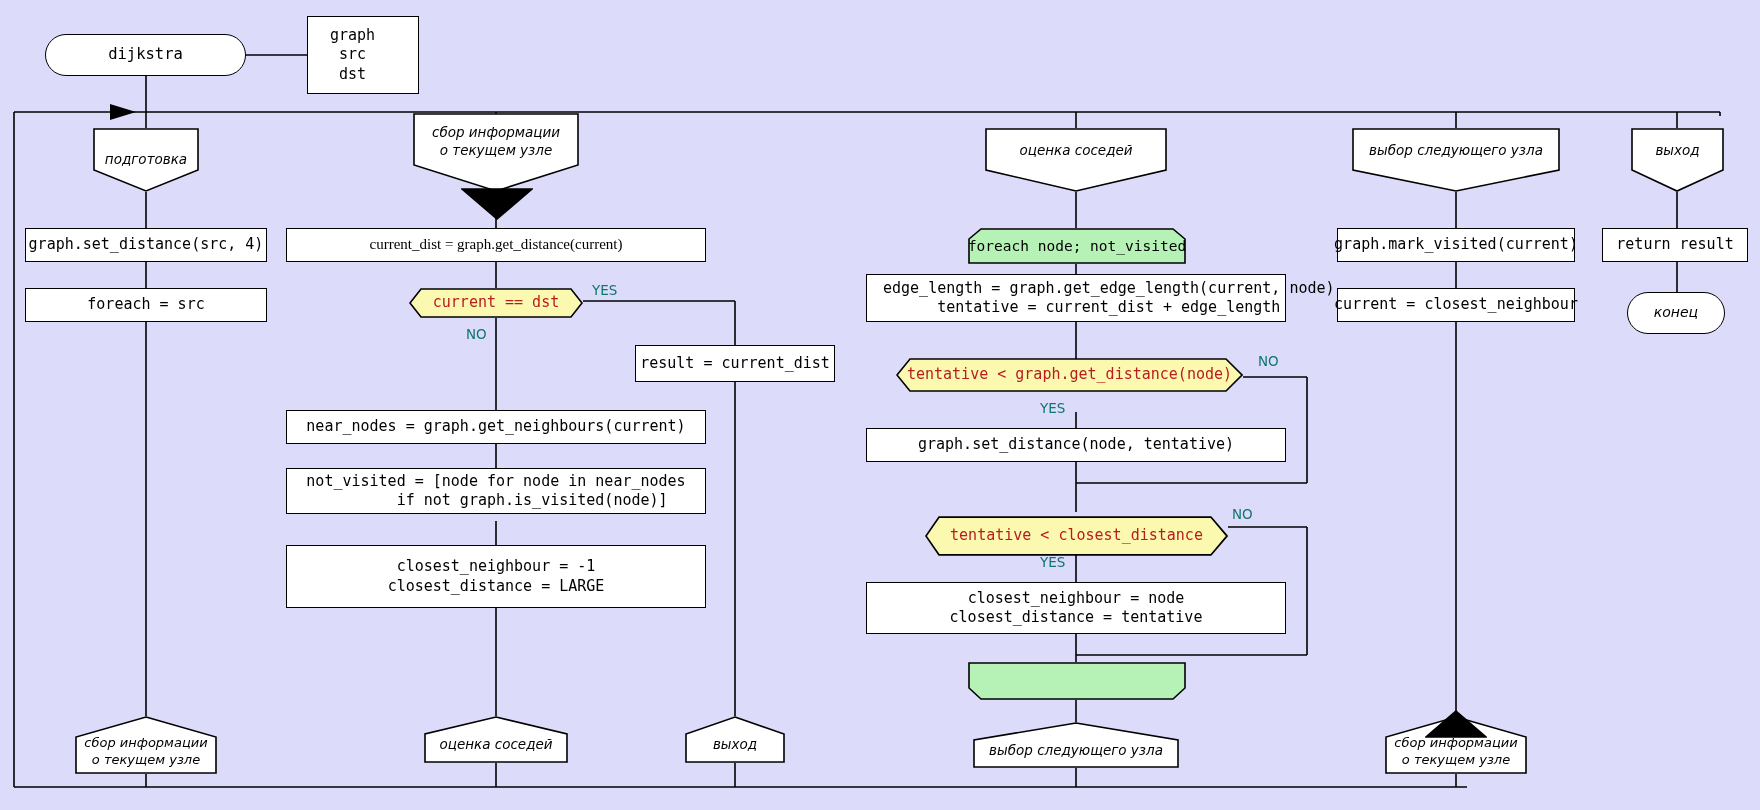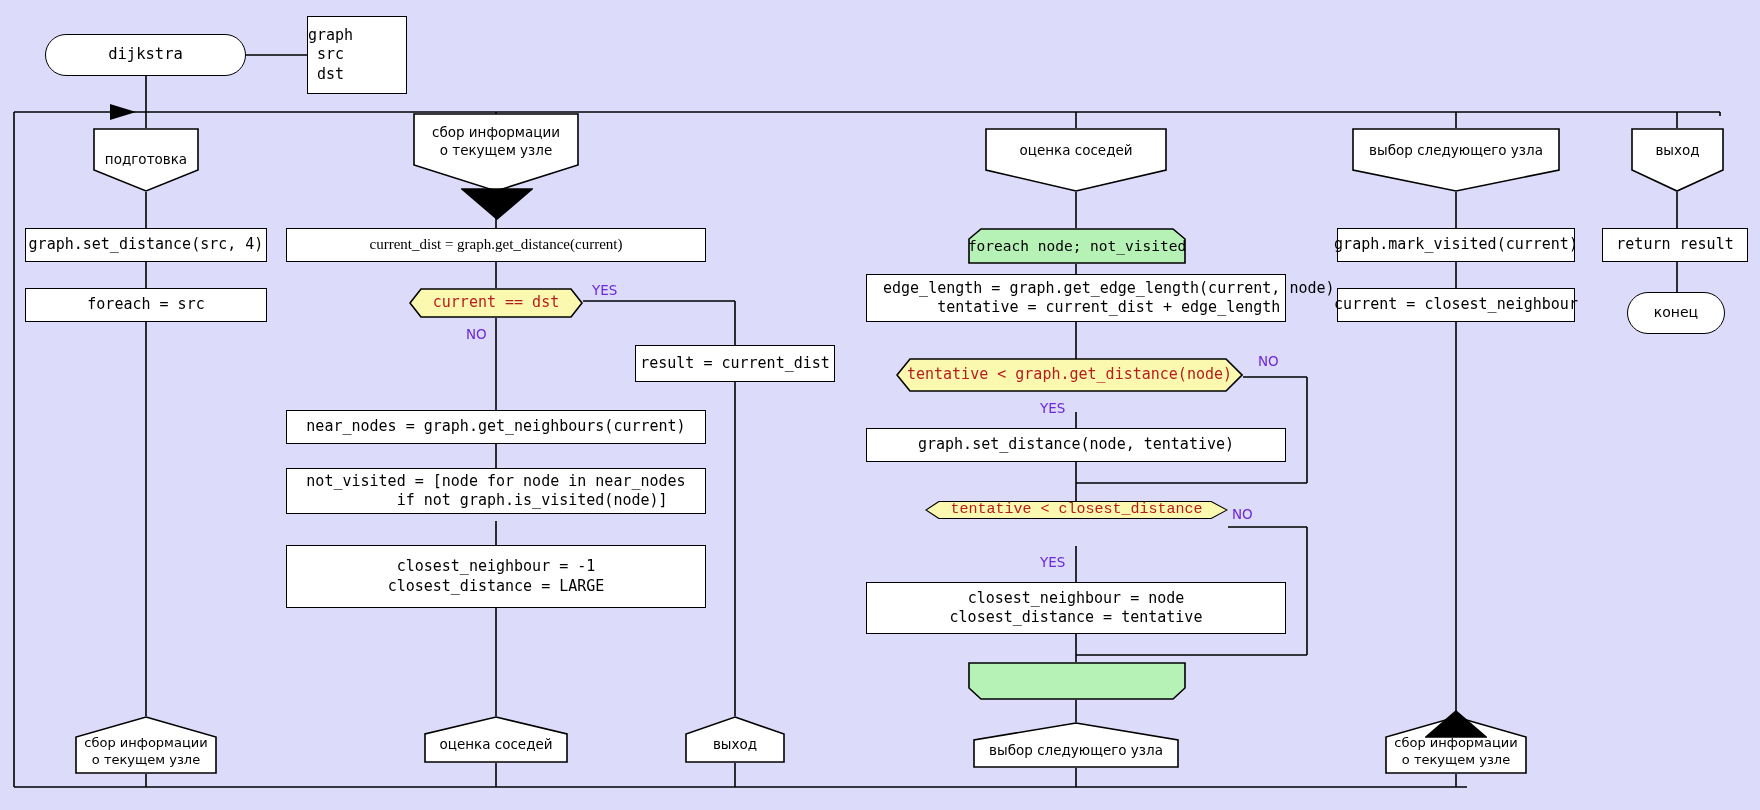--- a/index.html
+++ b/index.html
@@ -64,26 +64,27 @@
     z-index: 1;
   }
   .cond {
     font-size: 15px;
   }
   .cond .shape-text { color: #b91c1c; }
   .edge-label {
     position: absolute;
     font-family: "DejaVu Sans", "Liberation Sans", sans-serif;
     font-size: 13.5px;
-    color: #6d28d9;
+    color: #0f766e;
     white-space: pre;
   }
   .cyr {
     font-family: "DejaVu Sans", "Liberation Sans", sans-serif;
     font-size: 13.5px;
+    font-style: italic;
   }
 </style>
 </head>
 <body>
 
 <div id="canvas">
 
   <svg id="wires" viewBox="0 0 1760 810" xmlns="http://www.w3.org/2000/svg">
     <g stroke="#000" stroke-width="1.6" fill="none">
 
@@ -155,21 +156,21 @@
 
     <g fill="#000" stroke="none">
       <polygon points="110,104 136,112 110,120"></polygon>
     </g>
   </svg>
 
   <div class="node stadium" style="left:45px; top:34px; width:201px; height:42px;">
     <span>dijkstra</span>
   </div>
 
-  <div class="node box" style="left:307px; top:16px; width:100px; height:78px; justify-content:flex-start; font-size:15px;">
+  <div class="node box" style="left:307px; top:16px; width:112px; height:78px; justify-content:flex-start; padding-left:22px; font-size:15px;">
     <span>graph
 src
 dst</span>
   </div>
 
   <div class="node shape" style="left:93px; top:128px; width:106px; height:64px;">
     <svg class="bg" viewBox="0 0 106 64" preserveAspectRatio="none">
       <polygon points="1,1 105,1 105,42 53,63 1,42" fill="#ffffff" stroke="#000" stroke-width="1.6"></polygon>
     </svg>
     <span class="shape-text cyr" style="">подготовка</span>
@@ -289,21 +290,21 @@
     <span class="shape-text">tentative &lt; graph.get_distance(node)</span>
   </div>
 
   <span class="edge-label" style="left:1258px; top:353px;">NO</span>
   <span class="edge-label" style="left:1040px; top:400px;">YES</span>
 
   <div class="node box" style="left:866px; top:428px; width:420px; height:34px;">
     <span>graph.set_distance(node, tentative)</span>
   </div>
 
-  <div class="node shape cond" style="left:925px; top:501px; width:303px; height:18px;font-family:Liberation Mono, monospace;">
+  <div class="node shape cond" style="left:925px; top:516px; width:303px; height:40px;">
     <svg class="bg" viewBox="0 0 303 34" preserveAspectRatio="none">
       <polygon points="14,1 286,1 302,17 286,33 14,33 1,17" fill="#fbf8b0" stroke="#000" stroke-width="1.6"></polygon>
     </svg>
     <span class="shape-text">tentative &lt; closest_distance</span>
   </div>
 
   <span class="edge-label" style="left:1232px; top:506px;">NO</span>
   <span class="edge-label" style="left:1040px; top:554px;">YES</span>
 
   <div class="node box" style="left:866px; top:582px; width:420px; height:52px;">

